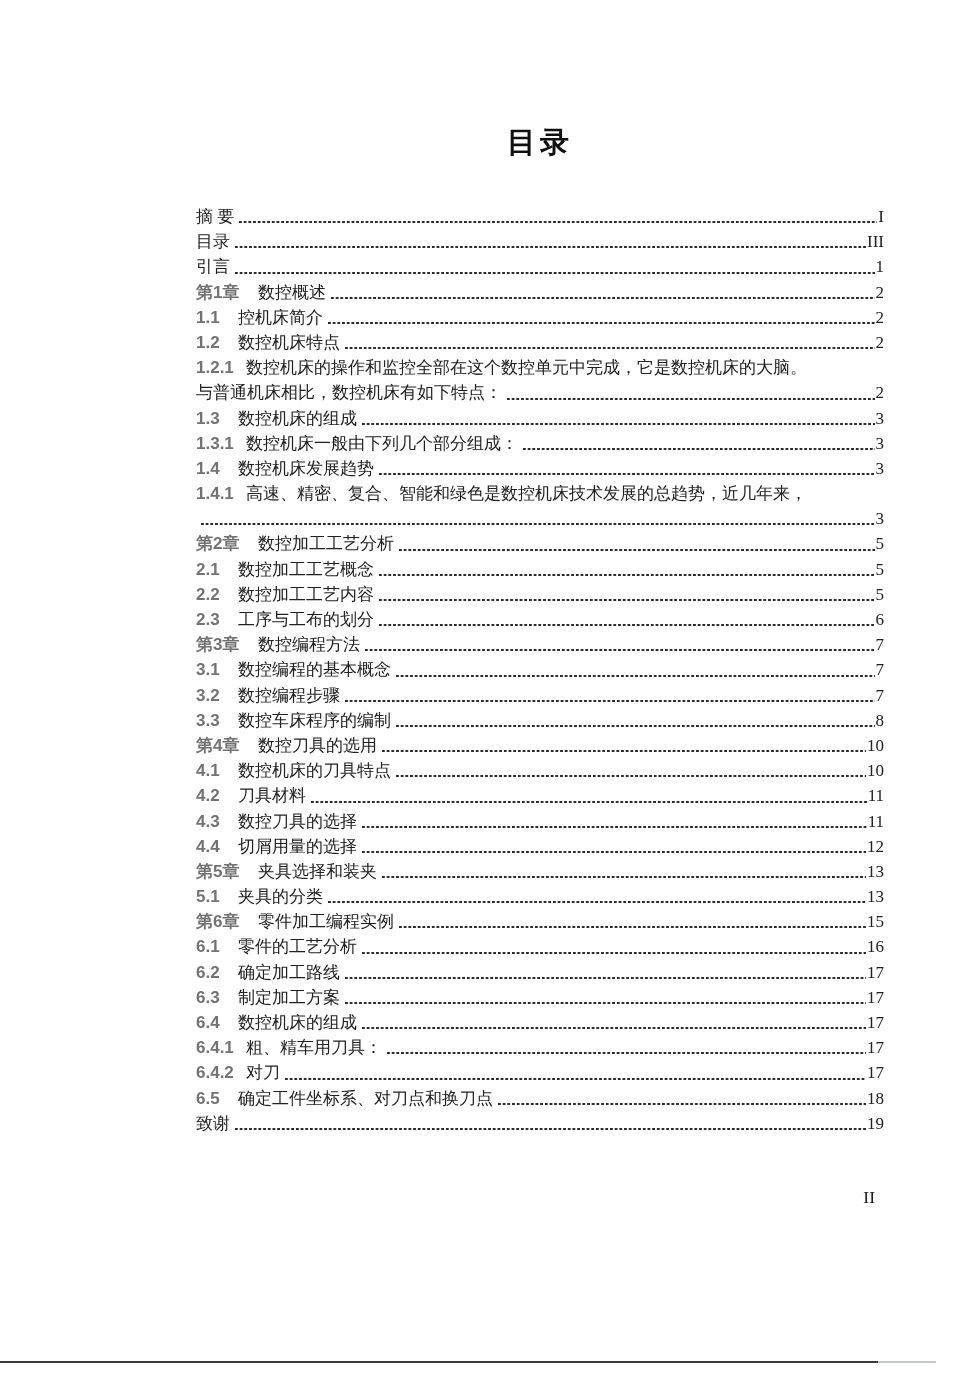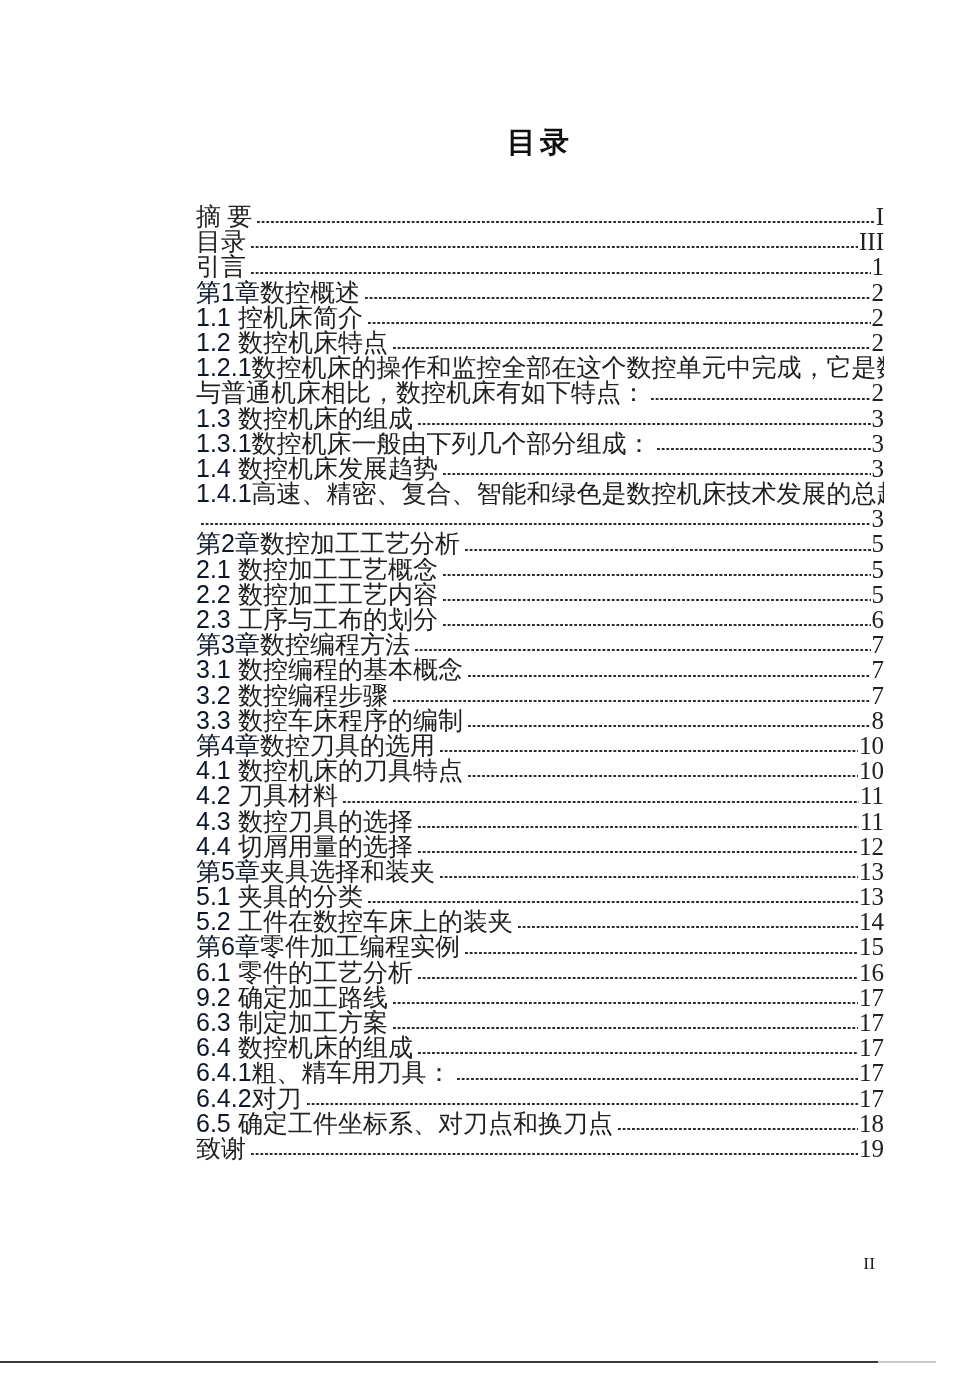--- a/index.html
+++ b/index.html
@@ -10,36 +10,36 @@
   }
   .doc{position:absolute;top:0;left:0;width:967px;box-sizing:border-box;
        padding:126px 83px 0 196px}
   .title{
     margin:0 0 46px 0;text-align:center;
     font-family:"Liberation Sans",sans-serif;font-weight:700;
     font-size:29px;line-height:32px;letter-spacing:4px;color:#101010;
   }
   .toc{width:100%}
   .row{display:flex;align-items:flex-start;height:25.2px;
-       font-size:25px;line-height:25.2px;white-space:nowrap}
-  .row .num{font-family:"Liberation Sans",sans-serif;font-weight:400;
-            flex:0 0 auto;color:#0f172a}
+       font-size:17px;line-height:25.2px;white-space:nowrap}
+  .row .num{font-family:"Liberation Sans",sans-serif;font-weight:700;
+            flex:0 0 auto;color:#737373}
   .lvl0>.num{min-width:62px}
   .lvl1{}
   .lvl1>.num{min-width:42px}
   .lvl2{}
   .lvl2>.num{min-width:50px}
   .txt{flex:0 1 auto;overflow:hidden}
   .leader{
     flex:1 1 8px;align-self:flex-end;height:6px;margin:0 1px 4px 5px;
     background-image:radial-gradient(circle at 1.3px 3px,#2a2a2a 1.15px,rgba(0,0,0,0) 1.5px);
     background-size:4.7px 6px;background-repeat:repeat-x;
   }
   .pg{flex:0 0 auto}
-  .folio{margin-top:92px;text-align:right;padding-right:9px;
+  .folio{margin-top:51px;text-align:right;padding-right:9px;
          font-size:17.5px;color:#1d1d1d}
   .rule{position:absolute;left:0;top:1361px;width:878px;height:2px;background:#3a3a3a}
   .rule-tail{position:absolute;left:878px;top:1361px;width:58px;height:2px;background:#c6ccc7}
 </style>
 </head>
 <body>
 
 <div class="doc">
   <h1 class="title">目录</h1>
 
@@ -222,43 +222,37 @@
       <span class="pg">13</span>
     </div>
 
     <div class="row lvl1">
       <span class="num">5.1</span>
       <span class="txt">夹具的分类</span>
       <span class="leader"></span>
       <span class="pg">13</span>
     </div>
 
-    <div class="row lvl1">
-      <span class="num">5.2</span>
-      <span class="txt">工件在数控车床上的装夹</span>
-      <span class="leader"></span>
-      <span class="pg">14</span>
-    </div>
 
     <div class="row lvl0">
       <span class="num">第6章</span>
       <span class="txt">零件加工编程实例</span>
       <span class="leader"></span>
       <span class="pg">15</span>
     </div>
 
     <div class="row lvl1">
       <span class="num">6.1</span>
       <span class="txt">零件的工艺分析</span>
       <span class="leader"></span>
       <span class="pg">16</span>
     </div>
 
     <div class="row lvl1">
-      <span class="num">9.2</span>
+      <span class="num">6.2</span>
       <span class="txt">确定加工路线</span>
       <span class="leader"></span>
       <span class="pg">17</span>
     </div>
 
     <div class="row lvl1">
       <span class="num">6.3</span>
       <span class="txt">制定加工方案</span>
       <span class="leader"></span>
       <span class="pg">17</span>

